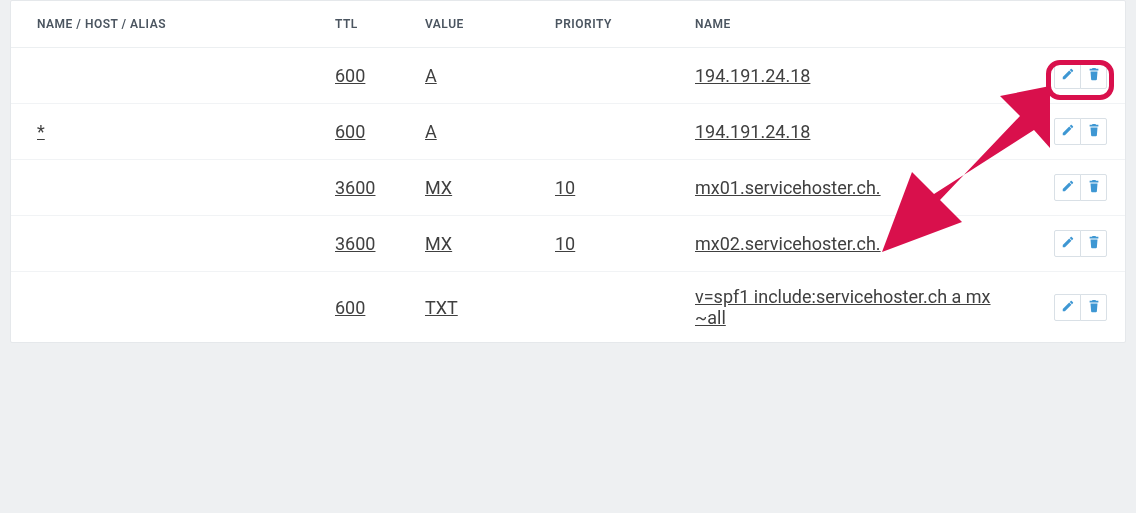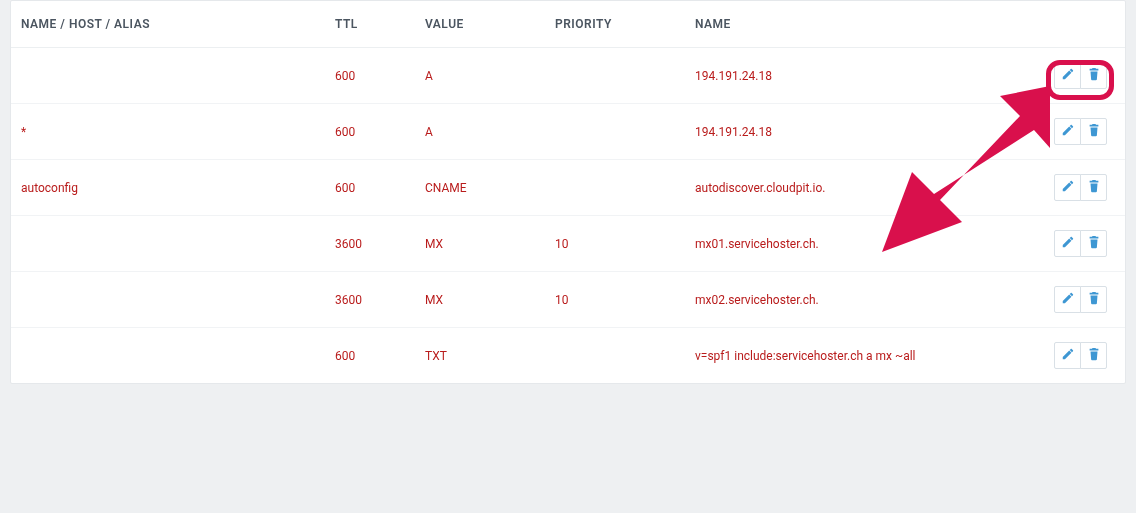--- a/index.html
+++ b/index.html
@@ -1,27 +1,27 @@
 <!DOCTYPE html>
 <html><head>
 <meta charset="utf-8">
 <style>
   html,body{margin:0;padding:0;background:#eef0f2;font-family:-apple-system,BlinkMacSystemFont,"Segoe UI",Roboto,Arial,sans-serif;font-size:14px;color:#6b7580;}
   .page{width:1136px;height:513px;position:relative;box-sizing:border-box;padding:0 10px 10px 10px;}
   .panel{background:#ffffff;border:1px solid #e5e8eb;border-radius:2px;}
   table{width:100%;border-collapse:collapse;table-layout:fixed;}
   thead th{font-size:12px;font-weight:600;letter-spacing:.5px;color:#4b5560;text-align:left;padding:16px 14px;border-bottom:1px solid #eceff1;}
-  th:first-child,td:first-child{padding-left:10px;}
+  th:first-child,td:first-child{padding-left:26px;}
   col.c-name{width:310px;}
   col.c-ttl{width:90px;}
   col.c-type{width:130px;}
   col.c-priority{width:140px;}
   col.c-value{}
   col.c-actions{width:96px;}
-  tbody td{padding:14px 14px;border-top:1px solid #f1f3f5;color:#b91c1c;font-size:12px;vertical-align:middle;}
+  tbody td{padding:14px 14px;border-top:1px solid #f1f3f5;color:#404040;font-size:18px;vertical-align:middle;text-decoration:underline;}
   tbody tr:first-child td{border-top:none;}
   .actions{text-align:right;white-space:nowrap;padding-right:18px;}
   .icon-btn{display:inline-flex;align-items:center;justify-content:center;width:27px;height:27px;background:#ffffff;border:1px solid #d9e0e6;border-radius:2px;margin-left:-1px;cursor:pointer;padding:0;vertical-align:middle;}
   .icon-btn:first-child{margin-left:0;border-top-right-radius:0;border-bottom-right-radius:0;}
   .icon-btn:last-child{border-top-left-radius:0;border-bottom-left-radius:0;}
   .icon-btn svg{width:14px;height:14px;fill:#3e97d3;}
   .footer{display:flex;justify-content:space-between;align-items:center;padding:24px 0 0 0;}
   
   .annot-ring{position:absolute;border:5px solid #d9104c;border-radius:14px;pointer-events:none;box-sizing:border-box;}
   .annot-arrow{position:absolute;pointer-events:none;}
@@ -66,36 +66,20 @@
                     <path d="M6 2V1h4v1h3v2H3V2h3zm-2 3h8l-.7 9c0 .6-.5 1-1 1H5.7c-.5 0-1-.4-1-1L4 5z"></path>
                   </svg></span>
               </button></td>
           </tr>
           <tr>
             <td>*</td>
             <td>600</td>
             <td>A</td>
             <td></td>
             <td>194.191.24.18</td>
-            <td class="actions"><button class="icon-btn">
-                <span><svg viewBox="0 0 16 16">
-                    <path d="M2 11.5V14h2.5l7.4-7.4-2.5-2.5L2 11.5zM13.7 4.8c.3-.3.3-.7 0-1l-1.5-1.5c-.3-.3-.7-.3-1 0l-1.2 1.2 2.5 2.5 1.2-1.2z"></path>
-                  </svg></span>
-              </button><button class="icon-btn">
-                <span><svg viewBox="0 0 16 16">
-                    <path d="M6 2V1h4v1h3v2H3V2h3zm-2 3h8l-.7 9c0 .6-.5 1-1 1H5.7c-.5 0-1-.4-1-1L4 5z"></path>
-                  </svg></span>
-              </button></td>
-          </tr>
-          <tr>
-            <td>autoconfig</td>
-            <td>600</td>
-            <td>CNAME</td>
-            <td></td>
-            <td>autodiscover.cloudpit.io.</td>
             <td class="actions"><button class="icon-btn">
                 <span><svg viewBox="0 0 16 16">
                     <path d="M2 11.5V14h2.5l7.4-7.4-2.5-2.5L2 11.5zM13.7 4.8c.3-.3.3-.7 0-1l-1.5-1.5c-.3-.3-.7-.3-1 0l-1.2 1.2 2.5 2.5 1.2-1.2z"></path>
                   </svg></span>
               </button><button class="icon-btn">
                 <span><svg viewBox="0 0 16 16">
                     <path d="M6 2V1h4v1h3v2H3V2h3zm-2 3h8l-.7 9c0 .6-.5 1-1 1H5.7c-.5 0-1-.4-1-1L4 5z"></path>
                   </svg></span>
               </button></td>
           </tr>

